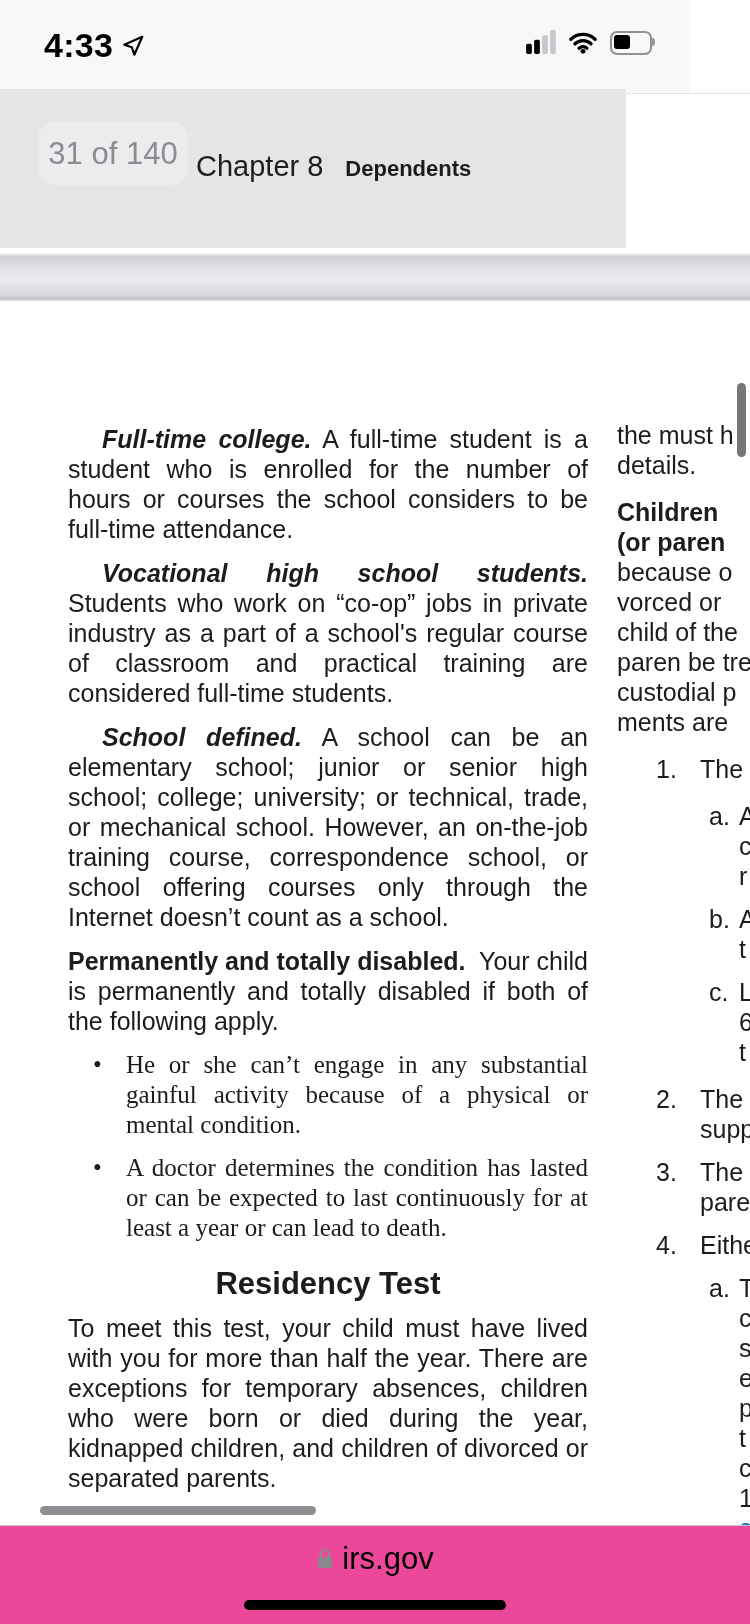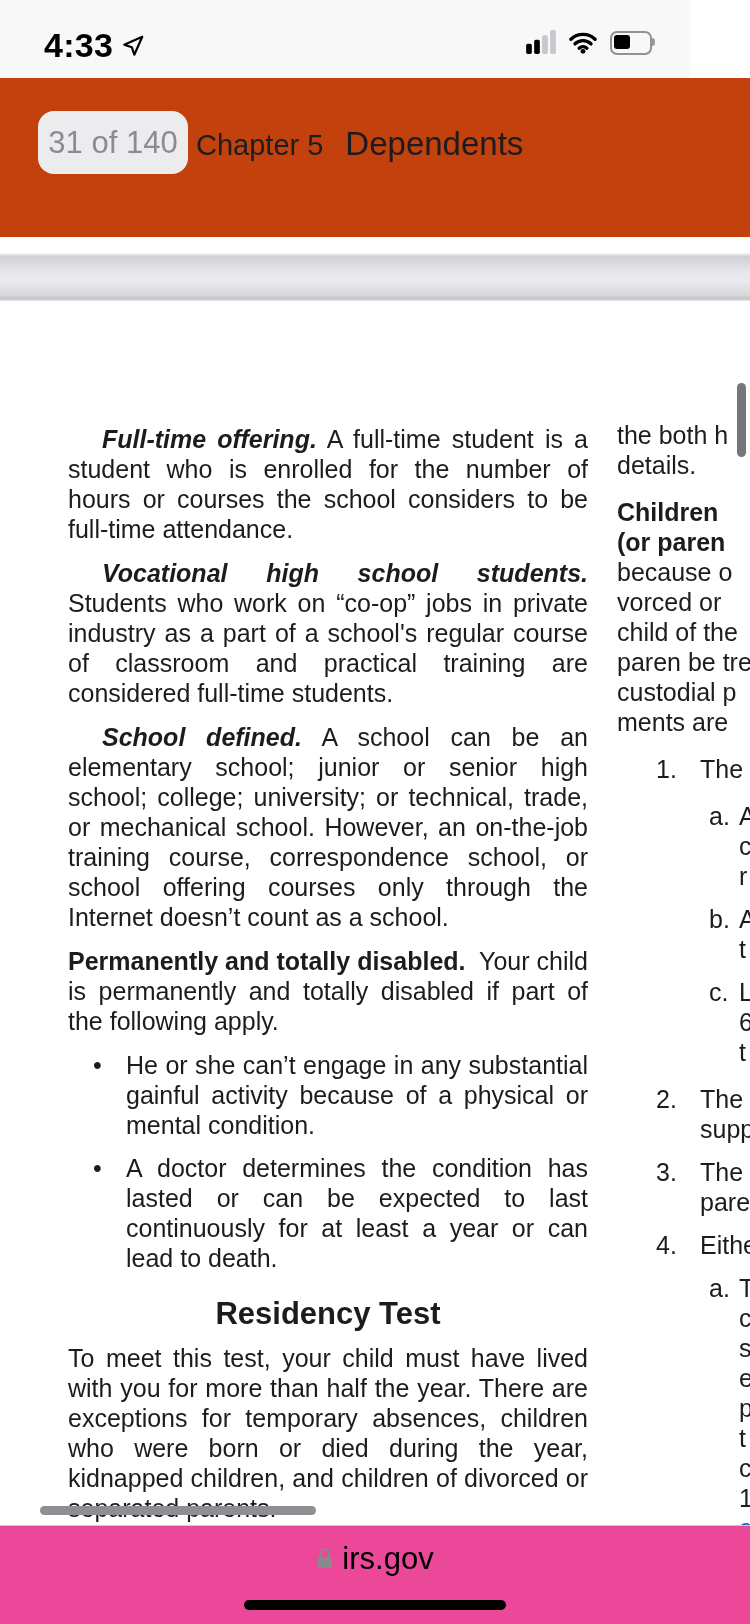--- a/index.html
+++ b/index.html
@@ -11,40 +11,40 @@
   .status-left { position:absolute; left:44px; top:26px; display:flex; align-items:center; gap:8px; }
   .time { font-size:34px; font-weight:700; color:#000; letter-spacing:0.3px; }
   .status-right { position:absolute; right:36px; top:30px; display:flex; align-items:center; gap:12px; }
   .battery { position:relative; width:44px; height:22px; }
   .battery-shell { position:absolute; left:0; top:0; width:38px; height:20px; border:2px solid rgba(60,60,67,0.55); border-radius:7px; }
   .battery-fill { position:absolute; left:4px; top:4px; width:16px; height:14px; background:#000; border-radius:3px; }
   .battery-nub { position:absolute; left:42px; top:7px; width:3px; height:8px; background:rgba(60,60,67,0.5); border-radius:0 3px 3px 0; }
   .hairline { position:absolute; top:93px; left:0; width:750px; height:1px; background:#e2e2e4; }
 
   
-  .pdf-header { position:absolute; top:78px; left:0; width:750px; height:159px; background:#c2410c; }
+  .pdf-header { position:absolute; top:89px; left:0; width:626px; height:159px; background:#e5e5e5; }
   .page-badge { position:absolute; left:38px; top:33px; width:150px; height:63px; background:#ececee; border-radius:16px;
     display:flex; align-items:center; justify-content:center; font-size:31px; color:#8b8b90; }
   .header-titles { position:absolute; left:196px; top:47px; display:flex; align-items:baseline; gap:22px; }
   .chapter { font-size:29px; color:#1d1d1f; }
-  .doc-title { font-size:33px; font-weight:400; color:#1c1c1e; }
+  .doc-title { font-size:22px; font-weight:700; color:#1c1c1e;margin-top:20px; }
 
   
   .band { position:absolute; top:253px; left:0; width:750px; height:48px;
     background:linear-gradient(180deg,#fbfbfc 0%,#cfcfd5 7%,#e6e6eb 40%,#eaeaef 58%,#d6d6db 88%,#c2c2c8 96%,#f0f0f3 100%); }
 
   
   .content { position:absolute; top:301px; left:0; width:750px; height:1223px; background:#fff; }
   .col-left { position:absolute; left:68px; top:123px; width:520px; color:#1c1c1e; font-size:25px; line-height:30px; text-align:justify; }
   .para { margin:0 0 14px 0; }
   .para.indent { text-indent:34px; }
   .lead-bi { font-weight:700; font-style:italic; }
   .lead-b { font-weight:700; }
   .bullets { list-style:none; margin:2px 0 0 0; padding:0; }
-  .bullets li { position:relative; padding-left:58px; margin-bottom:13px; }
+  .bullets li { position:relative; padding-left:58px; margin-bottom:13px;font-family:Liberation Serif, serif; }
   .bullets li::before { content:"\2022"; position:absolute; left:25px; top:0; font-size:25px; }
   .section-heading { margin:26px 0 14px 0; font-size:31px; font-weight:700; color:#1c1c1e; text-align:center; }
 
   
   .col-right { position:absolute; left:617px; top:119px; width:320px; color:#1c1c1e; }
   .rc-row { display:flex; font-size:25px; line-height:30px; white-space:pre; }
   .rc-marker { flex:none; }
   .ind0 { padding-left:0; }
   .ind1 { padding-left:39px; } .ind1 .rc-marker { width:44px; }
   .ind2 { padding-left:92px; } .ind2 .rc-marker { width:30px; }
@@ -95,50 +95,50 @@
         <div class="battery-fill"></div>
         <div class="battery-nub"></div>
       </div>
     </div>
   </header>
   <div class="hairline"></div>
 
   <div class="pdf-header">
     <span class="page-badge">31 of 140</span>
     <div class="header-titles">
-      <span class="chapter">Chapter 5</span>
+      <span class="chapter">Chapter 8</span>
       <span class="doc-title">Dependents</span>
     </div>
   </div>
 
   <div class="band"></div>
 
   <main class="content">
 
     <section class="col-left">
-      <p class="para indent"><span class="lead-bi">Full-time offering.</span> <span>A full-time student is a student who is enrolled for the number of hours or courses the school considers to be full-time attendance.</span></p>
+      <p class="para indent"><span class="lead-bi">Full-time college.</span> <span>A full-time student is a student who is enrolled for the number of hours or courses the school considers to be full-time attendance.</span></p>
 
       <p class="para indent"><span class="lead-bi">Vocational high school students.</span> <span>Students who work on “co-op” jobs in private industry as a part of a school's regular course of classroom and practical training are considered full-time students.</span></p>
 
       <p class="para indent"><span class="lead-bi">School defined.</span> <span>A school can be an elementary school; junior or senior high school; college; university; or technical, trade, or mechanical school. However, an on-the-job training course, correspondence school, or school offering courses only through the Internet doesn’t count as a school.</span></p>
 
-      <p class="para"><span class="lead-b">Permanently and totally disabled.</span>&nbsp; <span>Your child is permanently and totally disabled if part of the following apply.</span></p>
+      <p class="para"><span class="lead-b">Permanently and totally disabled.</span>&nbsp; <span>Your child is permanently and totally disabled if both of the following apply.</span></p>
 
       <ul class="bullets">
         <li>He or she can’t engage in any substantial gainful activity because of a physical or mental condition.</li>
         <li>A doctor determines the condition has lasted or can be expected to last continuously for at least a year or can lead to death.</li>
       </ul>
 
       <h2 class="section-heading">Residency Test</h2>
 
       <p class="para">To meet this test, your child must have lived with you for more than half the year. There are exceptions for temporary absences, children who were born or died during the year, kidnapped children, and children of divorced or separated parents.</p>
     </section>
 
     <section class="col-right" id="right-col">
-        <div class="rc-row ind0"><span>the both h</span></div>
+        <div class="rc-row ind0"><span>the must h</span></div>
         <div class="rc-row ind0"><span>details.</span></div>
         <div class="rc-row ind0 gap-md bold"><span>Children</span></div>
         <div class="rc-row ind0 bold"><span>(or paren</span></div>
         <div class="rc-row ind0"><span>because o</span></div>
         <div class="rc-row ind0"><span>vorced or</span></div>
         <div class="rc-row ind0"><span>child of the</span></div>
         <div class="rc-row ind0"><span>paren be trea</span></div>
         <div class="rc-row ind0"><span>custodial p</span></div>
         <div class="rc-row ind0"><span>ments are</span></div>
         <div class="rc-row ind1 gap-md"><span class="rc-marker">1.</span><span>The p</span></div>

